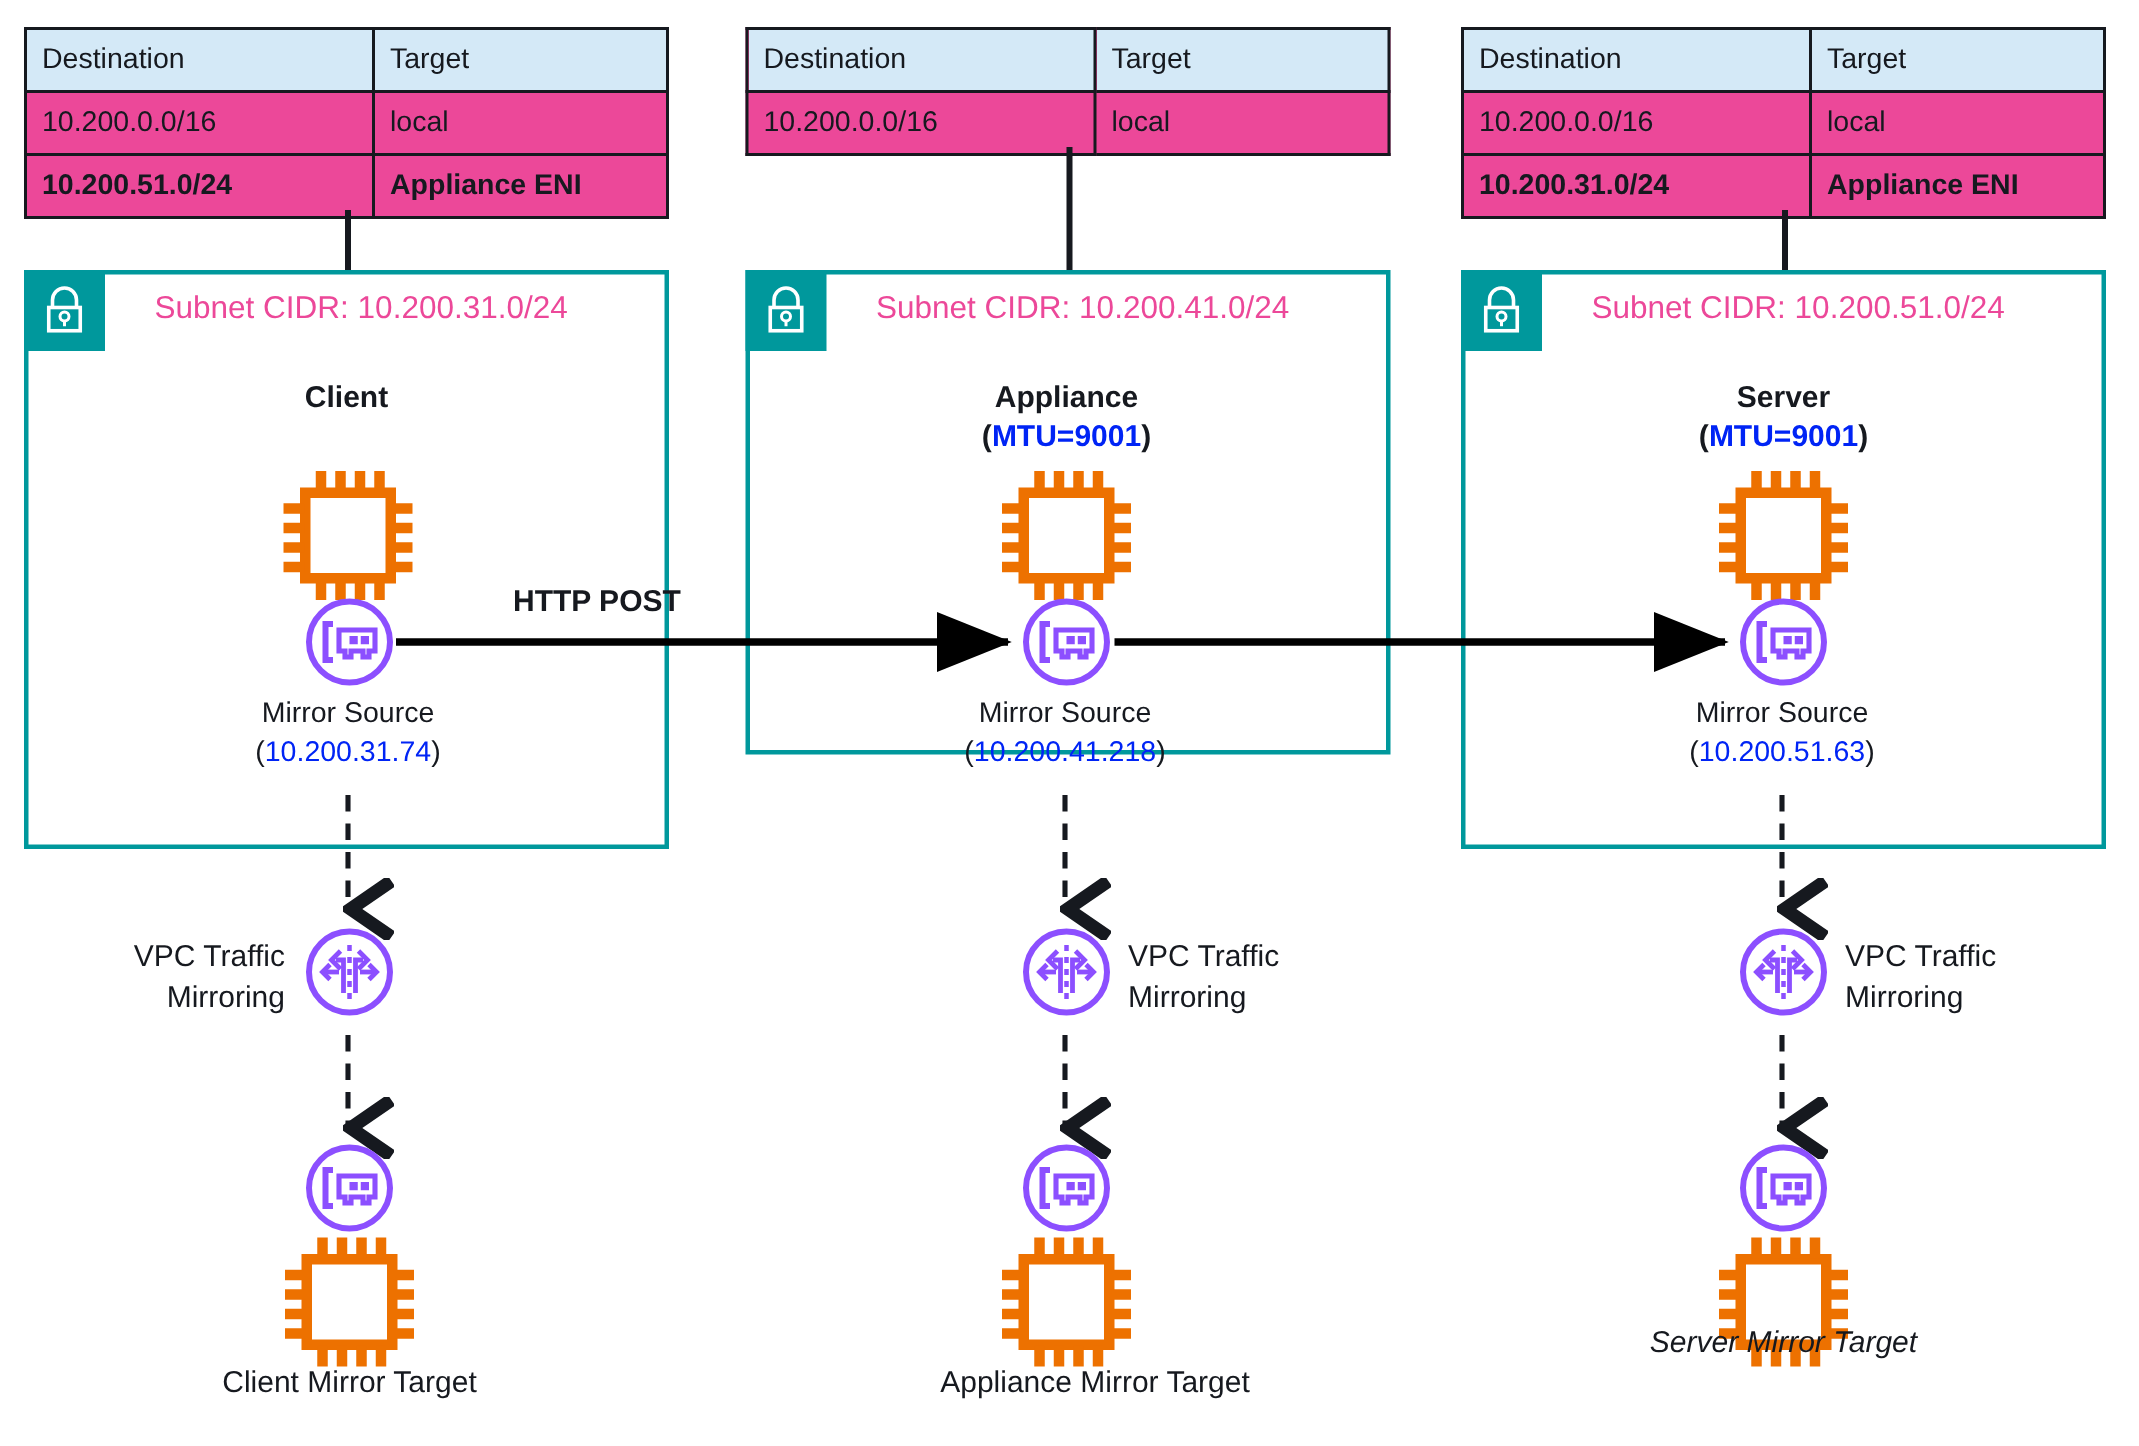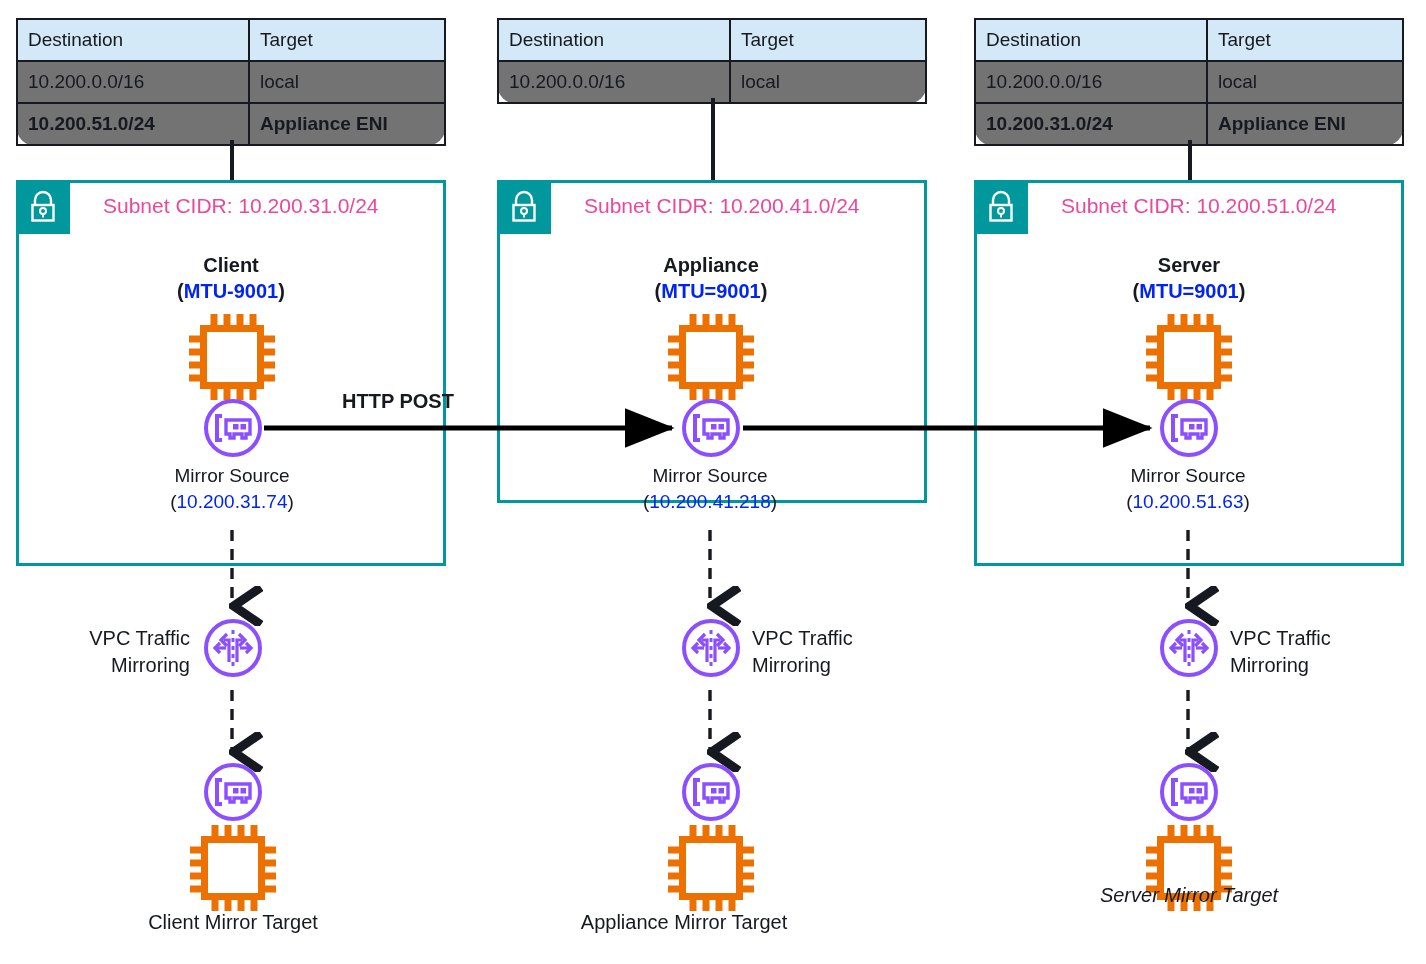--- a/index.html
+++ b/index.html
@@ -1,20 +1,20 @@
 <!DOCTYPE html>
 <html><head>
 <meta charset="utf-8">
 <style>
   html,body{margin:0;padding:0;background:#ffffff;}
   body{width:1426px;height:964px;font-family:"Liberation Sans",sans-serif;color:#16191f;-webkit-font-smoothing:antialiased;}
   #stage{position:relative;width:1426px;height:964px;overflow:hidden;}
 
   
-  .rt{position:absolute;border-collapse:collapse;table-layout:fixed;background:#737373;border-radius:20px;}
+  .rt{position:absolute;border-collapse:collapse;table-layout:fixed;background:#ec4899;}
   .rt td{border:2px solid #16191f;height:40px;padding:0 10px;font-size:19px;font-weight:400;color:#16191f;white-space:nowrap;overflow:hidden;}
   .rt td.hd{background:#d4e9f7;}
   .rt td.bold{font-weight:bold;}
 
   
   .vconn{position:absolute;width:4px;background:#16191f;}
 
   
   .subnet{position:absolute;border:3px solid #00989c;background:#ffffff;box-sizing:border-box;}
   .lockbox{position:absolute;width:54px;height:54px;background:#00989c;left:-3px;top:-3px;display:flex;align-items:center;justify-content:center;}
@@ -119,21 +119,20 @@
         <rect x="5.5" y="15" width="21" height="15.5" fill="none" stroke="#ffffff" stroke-width="2.4"></rect>
         <circle cx="16" cy="21" r="3" fill="none" stroke="#ffffff" stroke-width="2"></circle>
         <line x1="16" y1="23.6" x2="16" y2="27.5" stroke="#ffffff" stroke-width="2"></line>
       </svg>
     </div>
     <div class="subnet-title" style="left:84px;">Subnet CIDR: 10.200.51.0/24</div>
   </div>
 
   <div class="nodename" style="left:81px;top:252px;width:300px;">
     <div>Client</div>
-    <div>(<span class="mtu">MTU-9001</span>)</div>
   </div>
   <div class="nodename" style="left:561px;top:252px;width:300px;">
     <div>Appliance</div>
     <div>(<span class="mtu">MTU=9001</span>)</div>
   </div>
   <div class="nodename" style="left:1039px;top:252px;width:300px;">
     <div>Server</div>
     <div>(<span class="mtu">MTU=9001</span>)</div>
   </div>
 
@@ -419,16 +418,16 @@
           <line x1="3" y1="67" x2="17" y2="67"></line>
         <line x1="75" y1="28" x2="89" y2="28"></line>
           <line x1="75" y1="41" x2="89" y2="41"></line>
         <line x1="75" y1="54" x2="89" y2="54"></line>
           <line x1="75" y1="67" x2="89" y2="67"></line>
       </g>
     </svg>
   </div>
 
   <div class="tgtlabel" style="left:83px;top:911px;width:300px;">Client Mirror Target</div>
-  <div class="tgtlabel" style="left:534px;top:911px;width:300px;">Appliance Mirror Target</div>
+  <div class="tgtlabel" style="left:580px;top:911px;width:300px;">Appliance Mirror Target</div>
   <div class="tgtlabel" style="left:1039px;top:884px;width:300px;font-style:italic;">Server Mirror Target</div>
 
 </div>
 
 </body></html>

